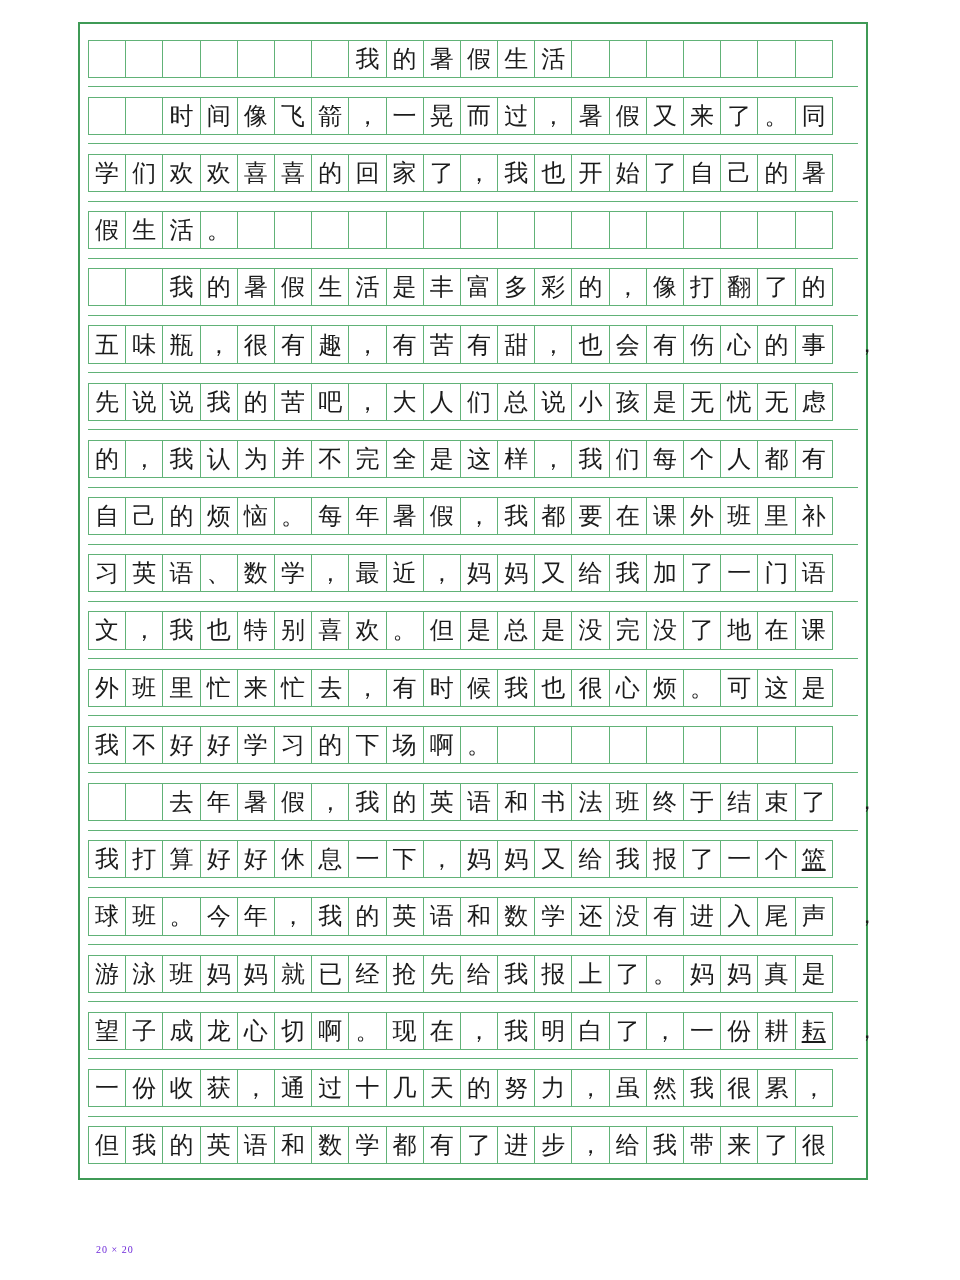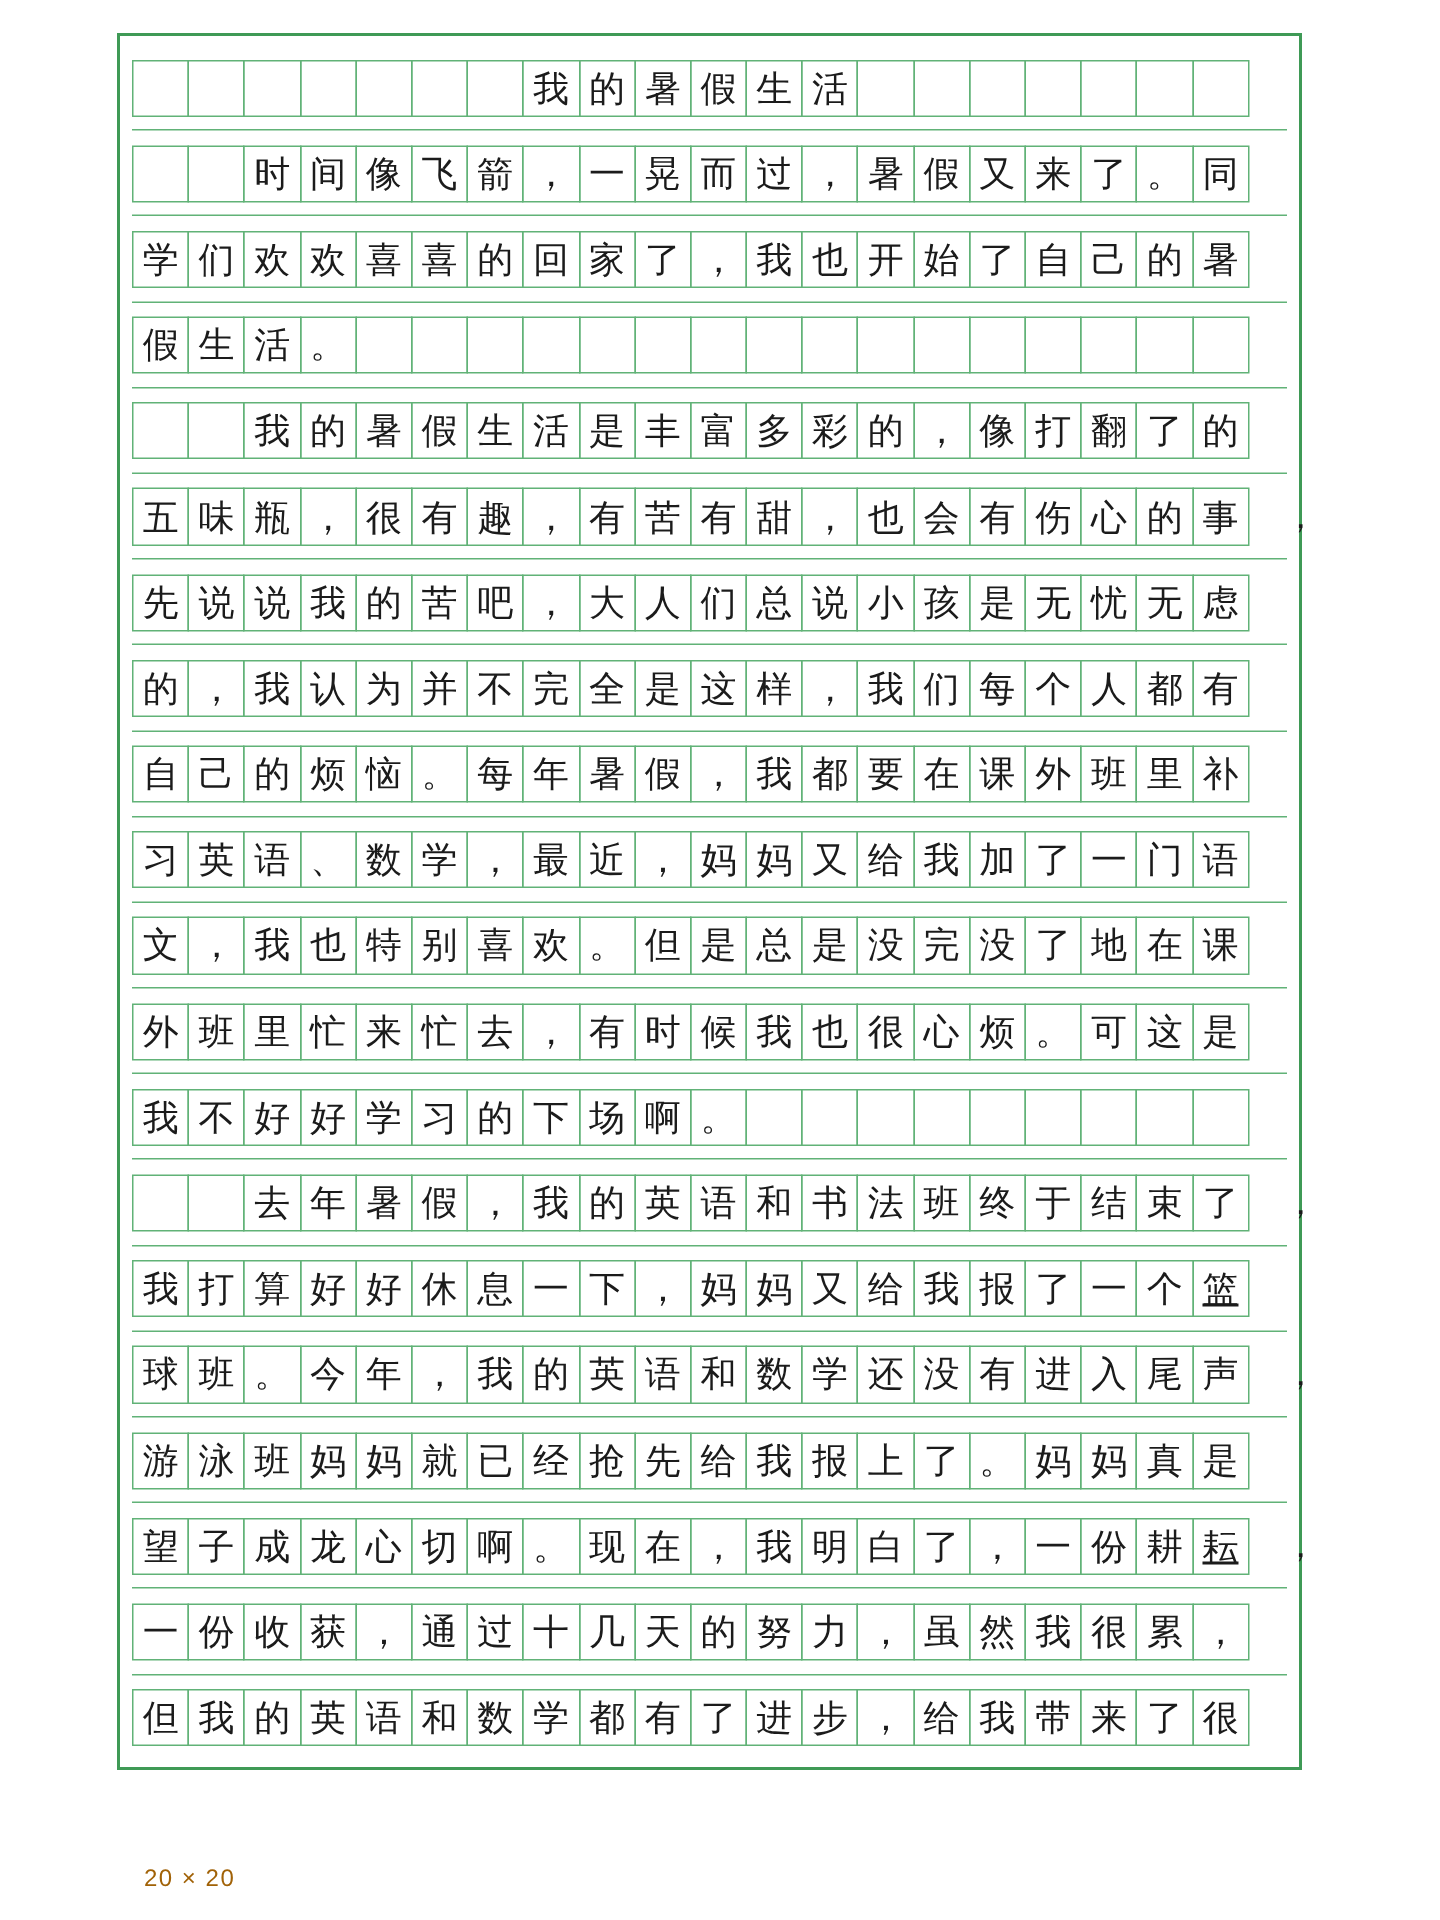--- a/index.html
+++ b/index.html
@@ -74,23 +74,23 @@
   .inner-wrap {
     padding: 6px 0 4px 0;
   }
   .rows {
     margin: 0 8px;
   }
   #footer-label {
     position: absolute;
     left: 96px;
     top: 1244px;
-    font-size: 16px;
-    color: #a16207;
-    font-family: Liberation Sans, sans-serif;
+    font-size: 10px;
+    color: #6d28d9;
+    font-family: Liberation Serif, serif;
     letter-spacing: 1px;
   }
   .u {
     text-decoration: underline;
     text-underline-offset: 2px;
   }
 </style>
 </head>
 <body>
 

